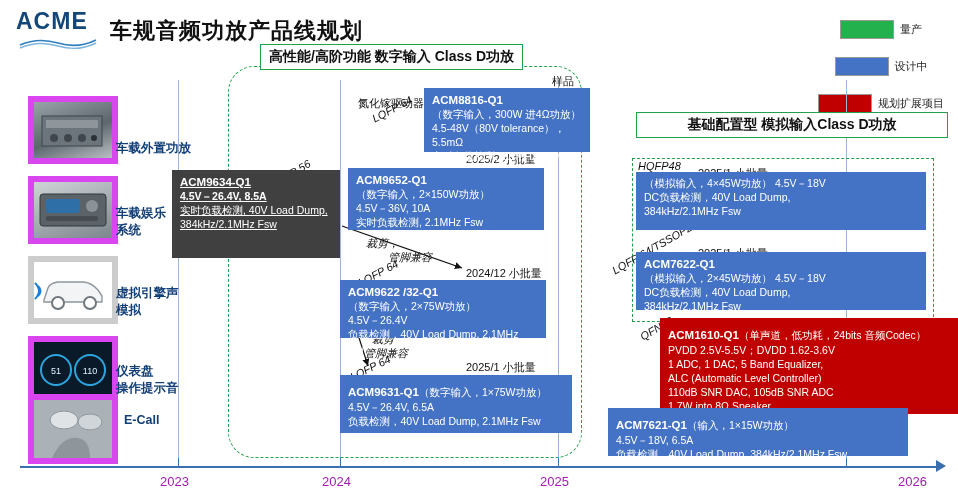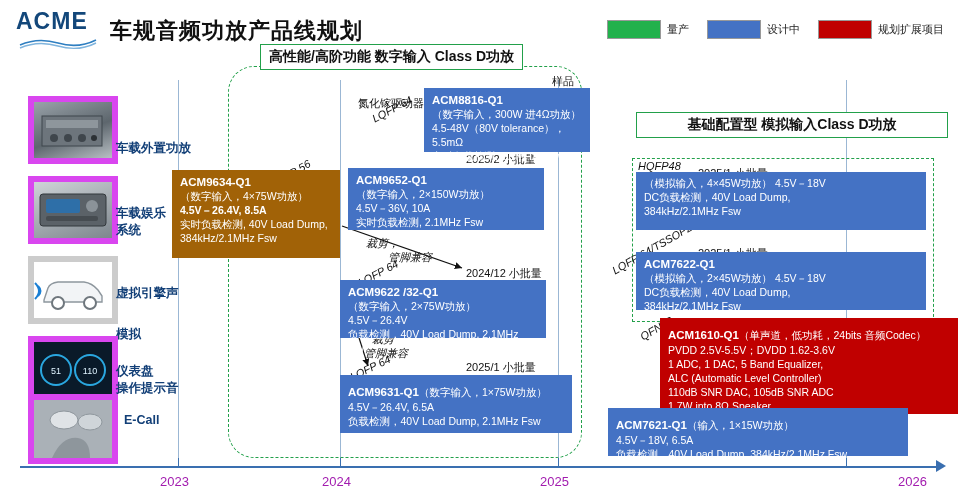--- a/index.html
+++ b/index.html
@@ -19,21 +19,21 @@
     font-size:23px;font-weight:bold;color:#13477a;letter-spacing:1px;
   }
   .logo-swoosh{position:absolute;left:2px;top:28px;width:80px;height:14px;}
 
   .title{
     position:absolute;left:110px;top:16px;
     font-size:22px;font-weight:bold;color:#111;
     letter-spacing:1px;
   }
 
-  .legend{position:absolute;right:14px;top:20px;display:flex;gap:18px;align-items:center;}
+  .legend{position:absolute;right:14px;top:20px;display:flex;gap:18px;align-items:center;flex-direction:column;}
   .legend-item{display:flex;align-items:center;gap:6px;}
   .legend-sw{width:52px;height:17px;border:1px solid #999;}
   .legend-label{font-size:11px;color:#222;}
 
   
   .axis-line{position:absolute;left:20px;top:466px;width:920px;height:2px;background:#3a6fb0;}
   .axis-arrow{position:absolute;left:936px;top:460px;width:0;height:0;
     border-top:6px solid transparent;border-bottom:6px solid transparent;border-left:10px solid #3a6fb0;}
   .tick{position:absolute;width:1px;height:10px;background:#3a6fb0;top:458px;}
   .tick-label{position:absolute;top:474px;font-size:13px;color:#a21caf;}
@@ -52,21 +52,21 @@
   }
 
   
   .photo{position:absolute;border:6px solid #d946ef;background:#cfd4d8;overflow:hidden;}
   .photo-label{position:absolute;font-size:12.5px;font-weight:bold;color:#123f77;line-height:1.3;}
 
   
   .card{position:absolute;color:#fff;padding:5px 8px;box-sizing:border-box;line-height:1.32;}
   .card .ttl{font-weight:bold;font-size:11.5px;display:block;}
   .card .ln{font-size:10.5px;display:block;}
-  .card.green{background:#a16207;}
+  .card.green{background:#404040;text-decoration:underline;}
   .card.blue{background:#4472c4;}
   .card.red{background:#c00000;}
   .card.green .ttl,.card.green .ln{color:#fff;}
 
   .note{position:absolute;font-size:11px;color:#111;}
   .note-i{font-style:italic;}
 
   .rot{transform-origin:left top;}
 
   
@@ -152,21 +152,21 @@
   <div class="photo" style="left:28px;top:256px;width:78px;height:56px;background:#ffffff;border-color:#ccc;">
     <svg viewBox="0 0 78 56" width="78" height="56">
       <path d="M10 38 L14 26 Q16 21 24 20 L50 20 Q58 21 64 28 L68 34 L68 40 L10 40 Z" fill="#f2f4f6" stroke="#8d969d" stroke-width="1.4"></path>
       <circle cx="24" cy="41" r="6" fill="#fff" stroke="#6f777d" stroke-width="2"></circle>
       <circle cx="56" cy="41" r="6" fill="#fff" stroke="#6f777d" stroke-width="2"></circle>
       <path d="M4 24 q5 5 0 10" stroke="#1a7fd4" stroke-width="2" fill="none"></path>
       <path d="M1 21 q8 8 0 16" stroke="#1a7fd4" stroke-width="2" fill="none"></path>
     </svg>
   </div>
   <div class="photo-label" style="left:116px;top:285px;">虚拟引擎声</div>
-  <div class="photo-label" style="left:116px;top:302px;margin-top:24px;">模拟</div>
+  <div class="photo-label" style="left:116px;top:302px;">模拟</div>
 
   <div class="photo" style="left:28px;top:336px;width:78px;height:56px;background:#0b1b2b;">
     <svg viewBox="0 0 78 56" width="78" height="56">
       <rect x="0" y="0" width="78" height="56" fill="#0a1a29"></rect>
       <circle cx="22" cy="28" r="15" fill="none" stroke="#2aa7e0" stroke-width="2"></circle>
       <circle cx="56" cy="28" r="15" fill="none" stroke="#2aa7e0" stroke-width="2"></circle>
       <text x="22" y="32" font-size="9" fill="#dff3ff" text-anchor="middle" font-family="Liberation Sans">51</text>
       <text x="56" y="32" font-size="9" fill="#dff3ff" text-anchor="middle" font-family="Liberation Sans">110</text>
     </svg>
   </div>
@@ -232,21 +232,20 @@
 
   <div class="card blue" style="left:348px;top:168px;width:196px;height:62px;">
     <span class="ttl">ACM9652-Q1</span>
     <span class="ln">（数字输入，2×150W功放）</span>
     <span class="ln">4.5V－36V, 10A</span>
     <span class="ln">实时负载检测, 2.1MHz Fsw</span>
   </div>
 
   <div class="card green" style="left:172px;top:170px;width:168px;height:88px;">
     <span class="ttl">ACM9634-Q1</span>
-    <span class="ln">（数字输入，4×75W功放）</span>
     <span class="ln" style="font-weight:bold;">4.5V－26.4V, 8.5A</span>
     <span class="ln">实时负载检测, 40V Load Dump,</span>
     <span class="ln">384kHz/2.1MHz Fsw</span>
   </div>
 
   <div class="card blue" style="left:340px;top:280px;width:206px;height:58px;">
     <span class="ttl">ACM9622 /32-Q1</span>
     <span class="ln">（数字输入，2×75W功放）</span>
     <span class="ln">4.5V－26.4V</span>
     <span class="ln">负载检测，40V Load Dump, 2.1MHz Fsw</span>

